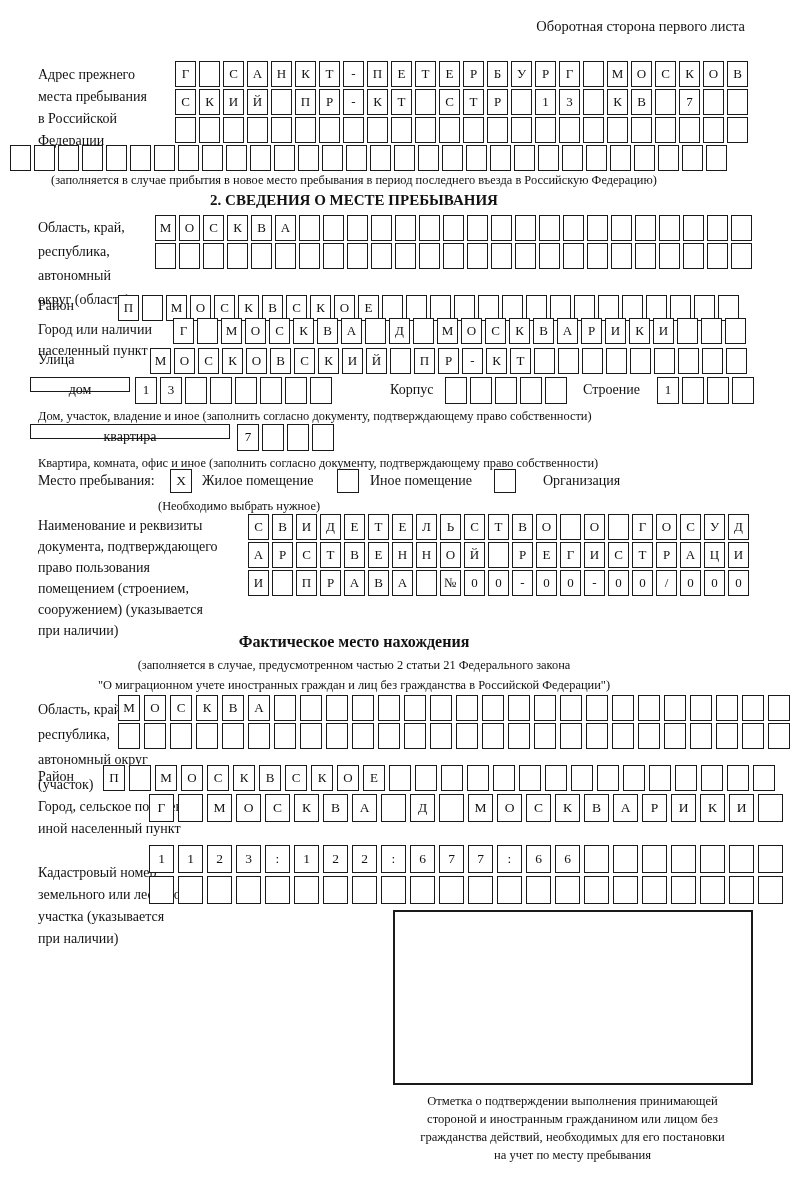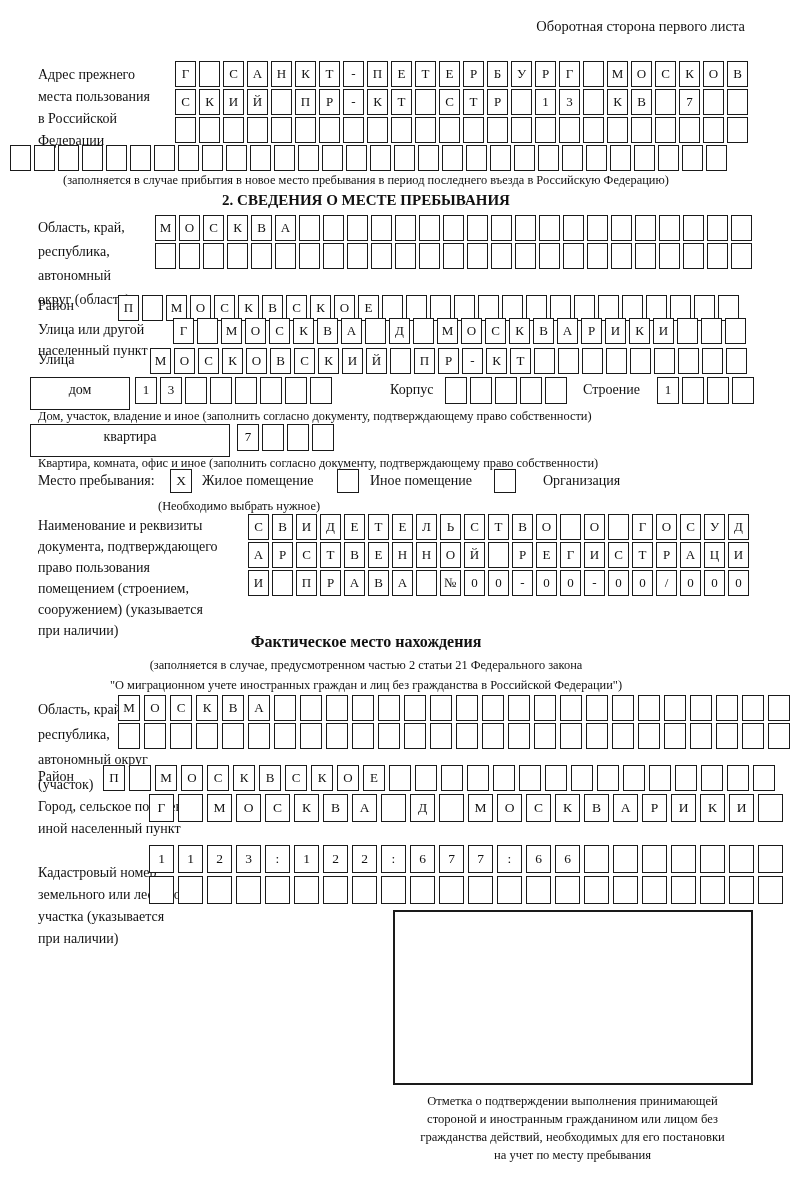--- a/index.html
+++ b/index.html
@@ -1,45 +1,45 @@
 <!DOCTYPE html>
 <html><head>
 <meta charset="utf-8">
 <style>
   html,body{margin:0;padding:0;background:#fff;}
   .page{position:relative;width:800px;height:1180px;background:#fff;overflow:hidden;
         font-family:"Liberation Serif","DejaVu Serif",serif;color:#111;}
   .lbl{position:absolute;font-size:14px;white-space:nowrap;}
   .lbl div{white-space:nowrap;}
   .note{position:absolute;font-size:12.4px;white-space:nowrap;}
-  .center{left:16px;width:700px;text-align:center;white-space:normal;}
+  .center{left:4px;width:700px;text-align:center;white-space:normal;}
   .title{position:absolute;font-size:15px;font-weight:bold;}
   .crow{position:absolute;display:flex;gap:3px;}
   .crow .cell{flex:0 0 auto;width:21px;height:26px;box-sizing:border-box;border:1.6px solid #1a1a1a;
         background:#fff;text-align:center;font-size:13px;line-height:23px;}
   .crow.dom .cell{width:22px;height:27px;line-height:24px;}
   .crow.mid{gap:4px;} .crow.mid .cell{width:22px;height:26px;}
   .crow.big{gap:4px;} .crow.big .cell{width:25px;height:28px;line-height:25px;font-size:13.5px;}
-  .lblbox{position:absolute;box-sizing:border-box;height:33px;border:1.6px solid #1a1a1a;
+  .lblbox{position:absolute;box-sizing:border-box;height:15px;border:1.6px solid #1a1a1a;
         text-align:center;font-size:14px;line-height:24px;background:#fff;}
   .chk{position:absolute;box-sizing:border-box;width:22px;height:24px;border:1.6px solid #1a1a1a;
         text-align:center;font-size:13.5px;line-height:21px;background:#fff;}
   .stamp{position:absolute;box-sizing:border-box;border:2px solid #1a1a1a;background:#fff;}
   .caption{position:absolute;font-size:12.6px;line-height:18px;text-align:center;}
 </style>
 </head>
 <body>
 
 <div class="page">
 
   <div class="lbl" style="top:18px;left:0;width:745px;text-align:right;font-size:14.5px">Оборотная сторона первого листа</div>
 
   <div class="lbl" style="left:38px;top:64px;line-height:22px">
     <div>Адрес прежнего</div>
-    <div>места пользования</div>
+    <div>места пребывания</div>
     <div>в Российской</div>
     <div>Федерации</div>
   </div>
   <div class="crow" style="left:175px;top:61px">
       <span class="cell">Г</span>
       <span class="cell"></span>
       <span class="cell">С</span>
       <span class="cell">А</span>
       <span class="cell">Н</span>
       <span class="cell">К</span>
@@ -235,21 +235,21 @@
       <span class="cell"></span>
       <span class="cell"></span>
       <span class="cell"></span>
       <span class="cell"></span>
       <span class="cell"></span>
       <span class="cell"></span>
       <span class="cell"></span>
     </div>
 
   <div class="lbl" style="left:38px;top:319px;line-height:21px">
-    <div>Улица или другой</div>
+    <div>Город или наличии</div>
     <div>населенный пункт</div>
   </div>
   <div class="crow" style="left:173px;top:318px">
       <span class="cell">Г</span>
       <span class="cell"></span>
       <span class="cell">М</span>
       <span class="cell">О</span>
       <span class="cell">С</span>
       <span class="cell">К</span>
       <span class="cell">В</span>

